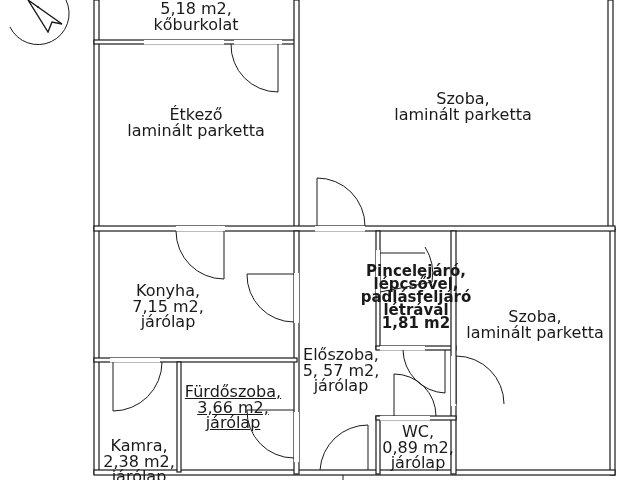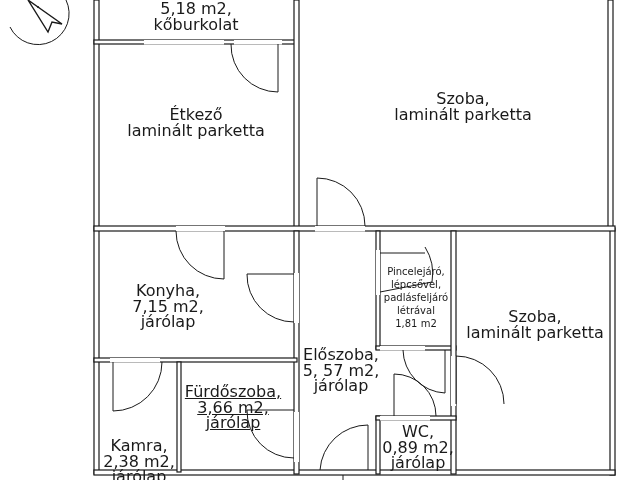--- a/index.html
+++ b/index.html
@@ -2,21 +2,21 @@
 <html><head>
 <meta charset="utf-8">
 <style>
   html, body { margin: 0; padding: 0; background: #ffffff; }
   body { width: 640px; height: 480px; overflow: hidden; position: relative; font-family: "DejaVu Sans", sans-serif; }
   #plan { position: absolute; left: 0; top: 0; width: 640px; height: 480px; }
   .wall { fill: #ffffff; stroke: #1a1a1a; stroke-width: 1.2; }
   .door-line { stroke: #1a1a1a; stroke-width: 1; fill: none; }
   .arc { stroke: #1a1a1a; stroke-width: 1; fill: none; }
   .label { position: absolute; text-align: center; font-size: 16px; line-height: 15.5px; color: #1a1a1a; white-space: nowrap; transform: translateX(-50%); }
-  .label.small { font-size: 10px; line-height: 13px; }
+  .label.small { font-size: 15px; line-height: 13px; font-weight: bold; }
   .label span { display: block; }
 </style>
 </head>
 <body>
 
 <svg id="plan" viewBox="0 0 640 480" xmlns="http://www.w3.org/2000/svg">
   <defs>
     <pattern id="hatch" patternUnits="userSpaceOnUse" width="5" height="5" patternTransform="rotate(45)">
       <line x1="0" y1="0" x2="0" y2="5" stroke="#555" stroke-width="0.8"></line>
     </pattern>

